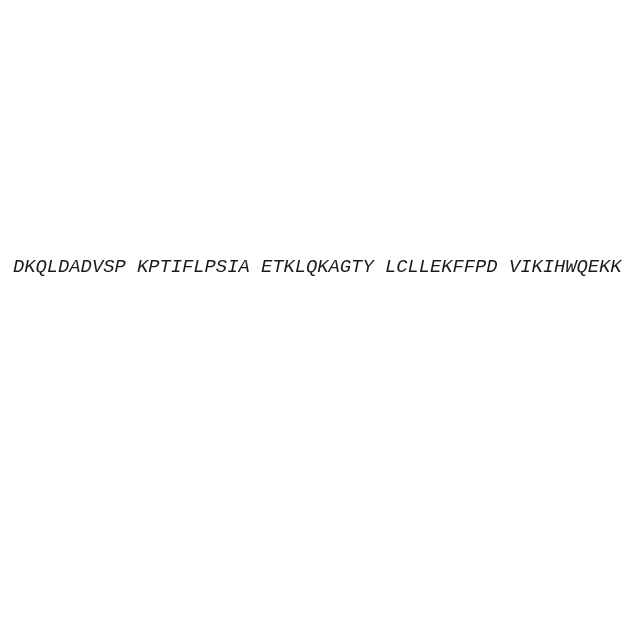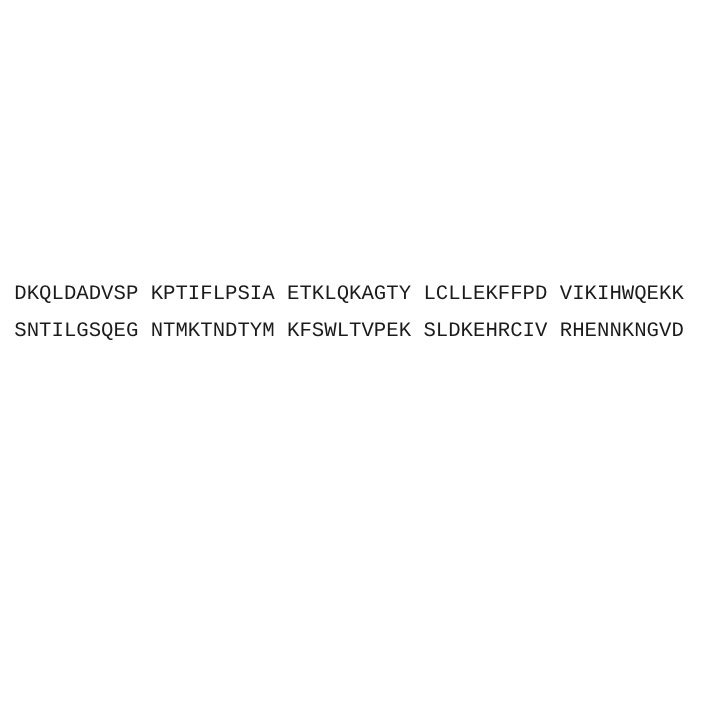--- a/index.html
+++ b/index.html
@@ -27,27 +27,27 @@
     top: 251px;
     font-family: "Liberation Mono", "DejaVu Sans Mono", monospace;
     font-size: 18.8px;
     line-height: 32.5px;
     color: #1b1b1b;
     letter-spacing: 0;
   }
   .seq-line {
     white-space: pre;
     height: 32.5px;
+    font-style: italic;
   }
   .kanji-bold {
     font-weight: 700;
     font-family: "Liberation Mono", "DejaVu Sans Mono", monospace, sans-serif;
   }
 </style>
 </head>
 <body>
 
 <div class="page">
   <div class="sequence-block">
     <div class="seq-line">DKQLDADVSP KPTIFLPSIA ETKLQKAGTY LCLLEKFFPD VIKIHWQEKK</div>
-    <div class="seq-line">SNTILGSQEG NTMKTNDTYM KFSWLTVPEK SLDKEHRCIV RHENNKNGVD</div>
   </div>
 </div>
 
 </body></html>

